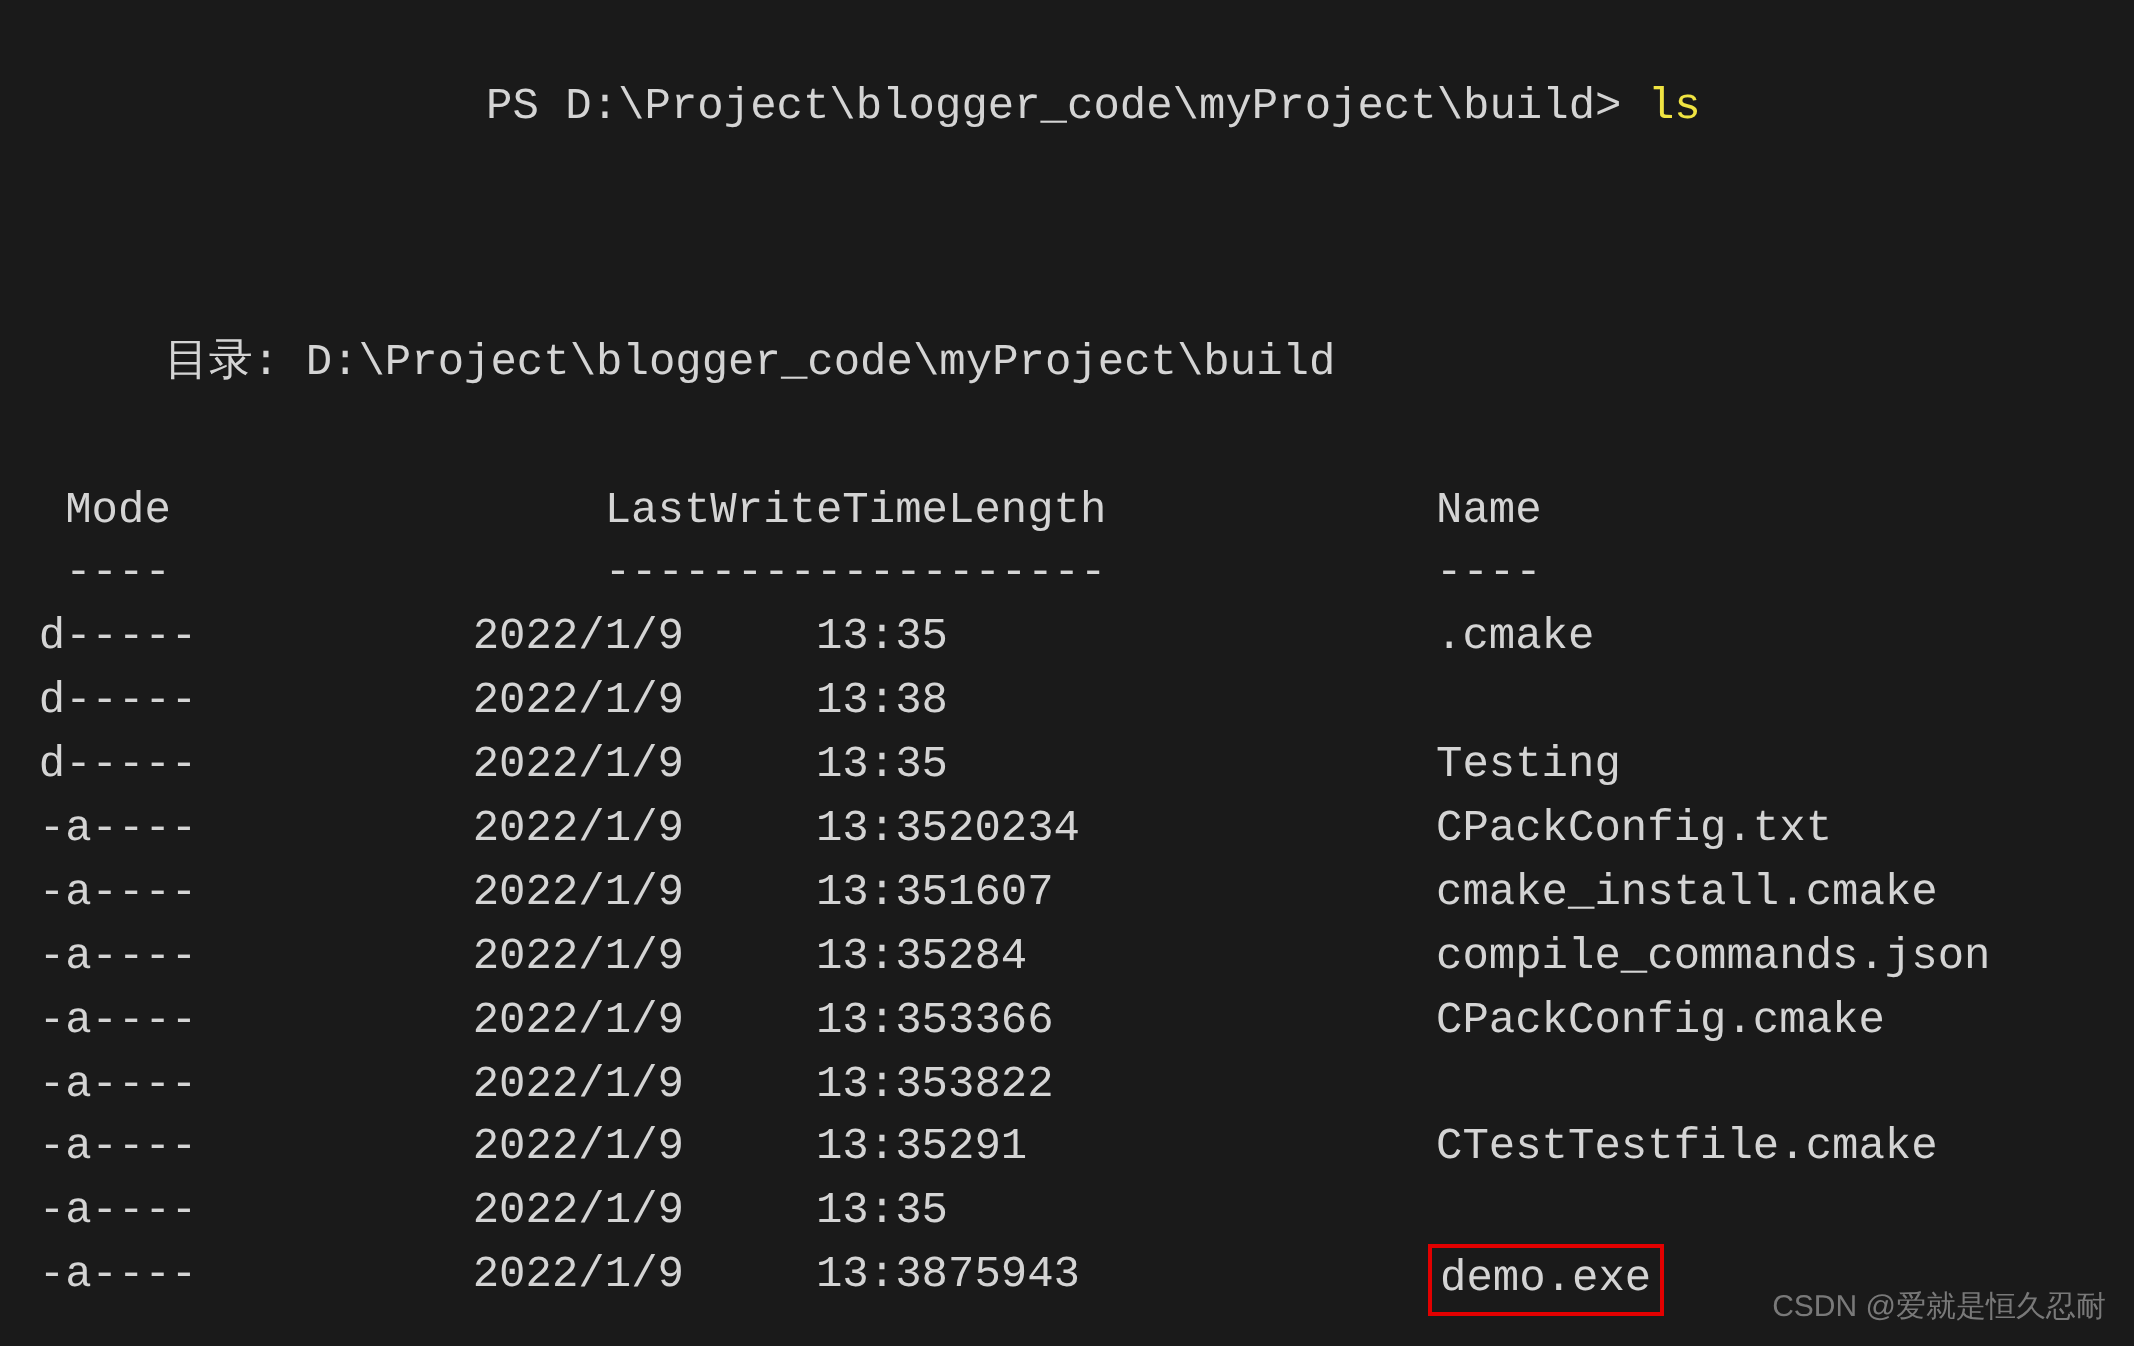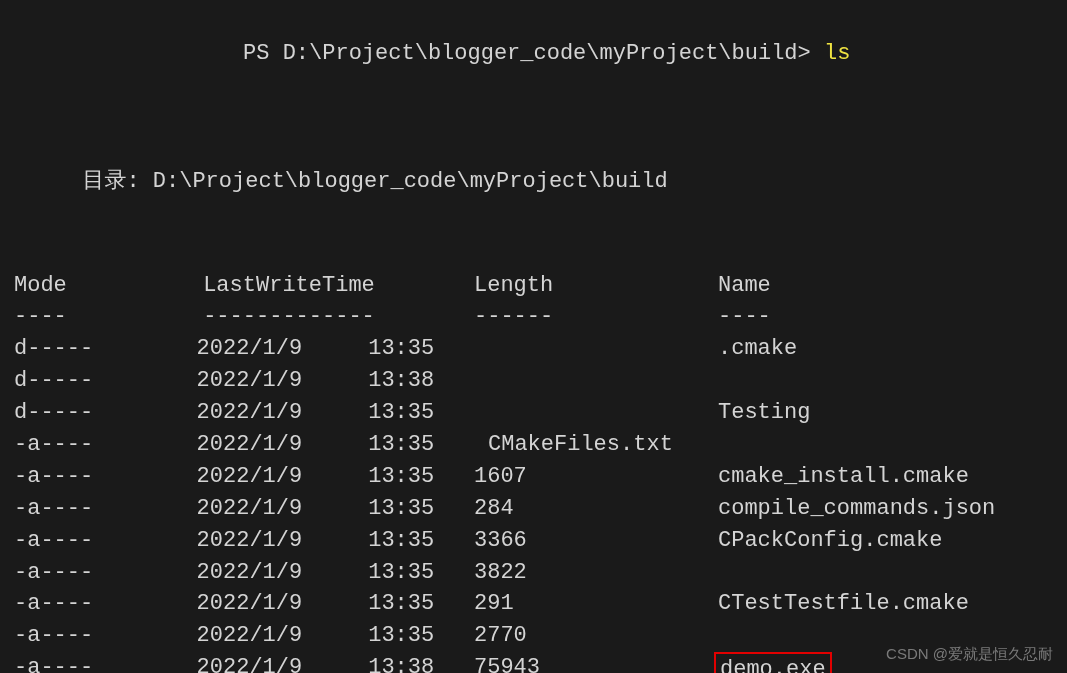--- a/index.html
+++ b/index.html
@@ -24,42 +24,42 @@
       white-space: pre;
       text-align: center;
     }
     .command {
       color: #f0e442;
     }
     .dir-line {
       color: #d4d4d4;
       white-space: pre;
       margin-top: 64px;
-      margin-bottom: 72px;
+      margin-bottom: 42px;
       padding-left: 42px;
     }
     .header-row {
       display: flex;
       white-space: pre;
     }
     .divider-row {
       display: flex;
       white-space: pre;
     }
     .row {
       display: flex;
       white-space: pre;
     }
     .col-mode {
       width: 90px;
-      text-align: left;
+      text-align: center;
     }
     .col-datetime {
       width: 370px;
-      text-align: center;
+      text-align: right;
     }
     .col-length {
       width: 230px;
       text-align: left;
     }
     .col-name {
       padding-left: 14px;
       text-align: left;
     }
     .highlight-box {
@@ -100,23 +100,23 @@
   <span class="col-mode">----</span>
   <span class="col-datetime">-------------</span>
   <span class="col-length">------</span>
   <span class="col-name">----</span>
 </div>
 
 <div id="rows-container">
     <div class="row"><span class="col-mode">d-----</span><span class="col-datetime">    2022/1/9     13:35</span><span class="col-length"></span><span class="col-name">.cmake</span></div>
     <div class="row"><span class="col-mode">d-----</span><span class="col-datetime">    2022/1/9     13:38</span><span class="col-length"></span></div>
     <div class="row"><span class="col-mode">d-----</span><span class="col-datetime">    2022/1/9     13:35</span><span class="col-length"></span><span class="col-name">Testing</span></div>
-    <div class="row"><span class="col-mode">-a----</span><span class="col-datetime">    2022/1/9     13:35</span><span class="col-name">CMakeFiles.txt</span></div>
+    <div class="row"><span class="col-mode">-a----</span><span class="col-datetime">    2022/1/9     13:35</span><span class="col-length">20234</span><span class="col-name">CPackConfig.txt</span></div>
     <div class="row"><span class="col-mode">-a----</span><span class="col-datetime">    2022/1/9     13:35</span><span class="col-length">1607</span><span class="col-name">cmake_install.cmake</span></div>
     <div class="row"><span class="col-mode">-a----</span><span class="col-datetime">    2022/1/9     13:35</span><span class="col-length">284</span><span class="col-name">compile_commands.json</span></div>
     <div class="row"><span class="col-mode">-a----</span><span class="col-datetime">    2022/1/9     13:35</span><span class="col-length">3366</span><span class="col-name">CPackConfig.cmake</span></div>
     <div class="row"><span class="col-mode">-a----</span><span class="col-datetime">    2022/1/9     13:35</span><span class="col-length">3822</span></div>
     <div class="row"><span class="col-mode">-a----</span><span class="col-datetime">    2022/1/9     13:35</span><span class="col-length">291</span><span class="col-name">CTestTestfile.cmake</span></div>
-    <div class="row"><span class="col-mode">-a----</span><span class="col-datetime">    2022/1/9     13:35</span><span class="col-length">2770</span></div>
+    <div class="row"><span class="col-mode">-a----</span><span class="col-datetime">    2022/1/9     13:35</span></div>
     <div class="row"><span class="col-mode">-a----</span><span class="col-datetime">    2022/1/9     13:38</span><span class="col-length">75943</span><span class="col-name"><span class="highlight-box">demo.exe</span></span></div>
   </div>
 
 <div class="watermark">CSDN @爱就是恒久忍耐</div>
 
 </body></html>

